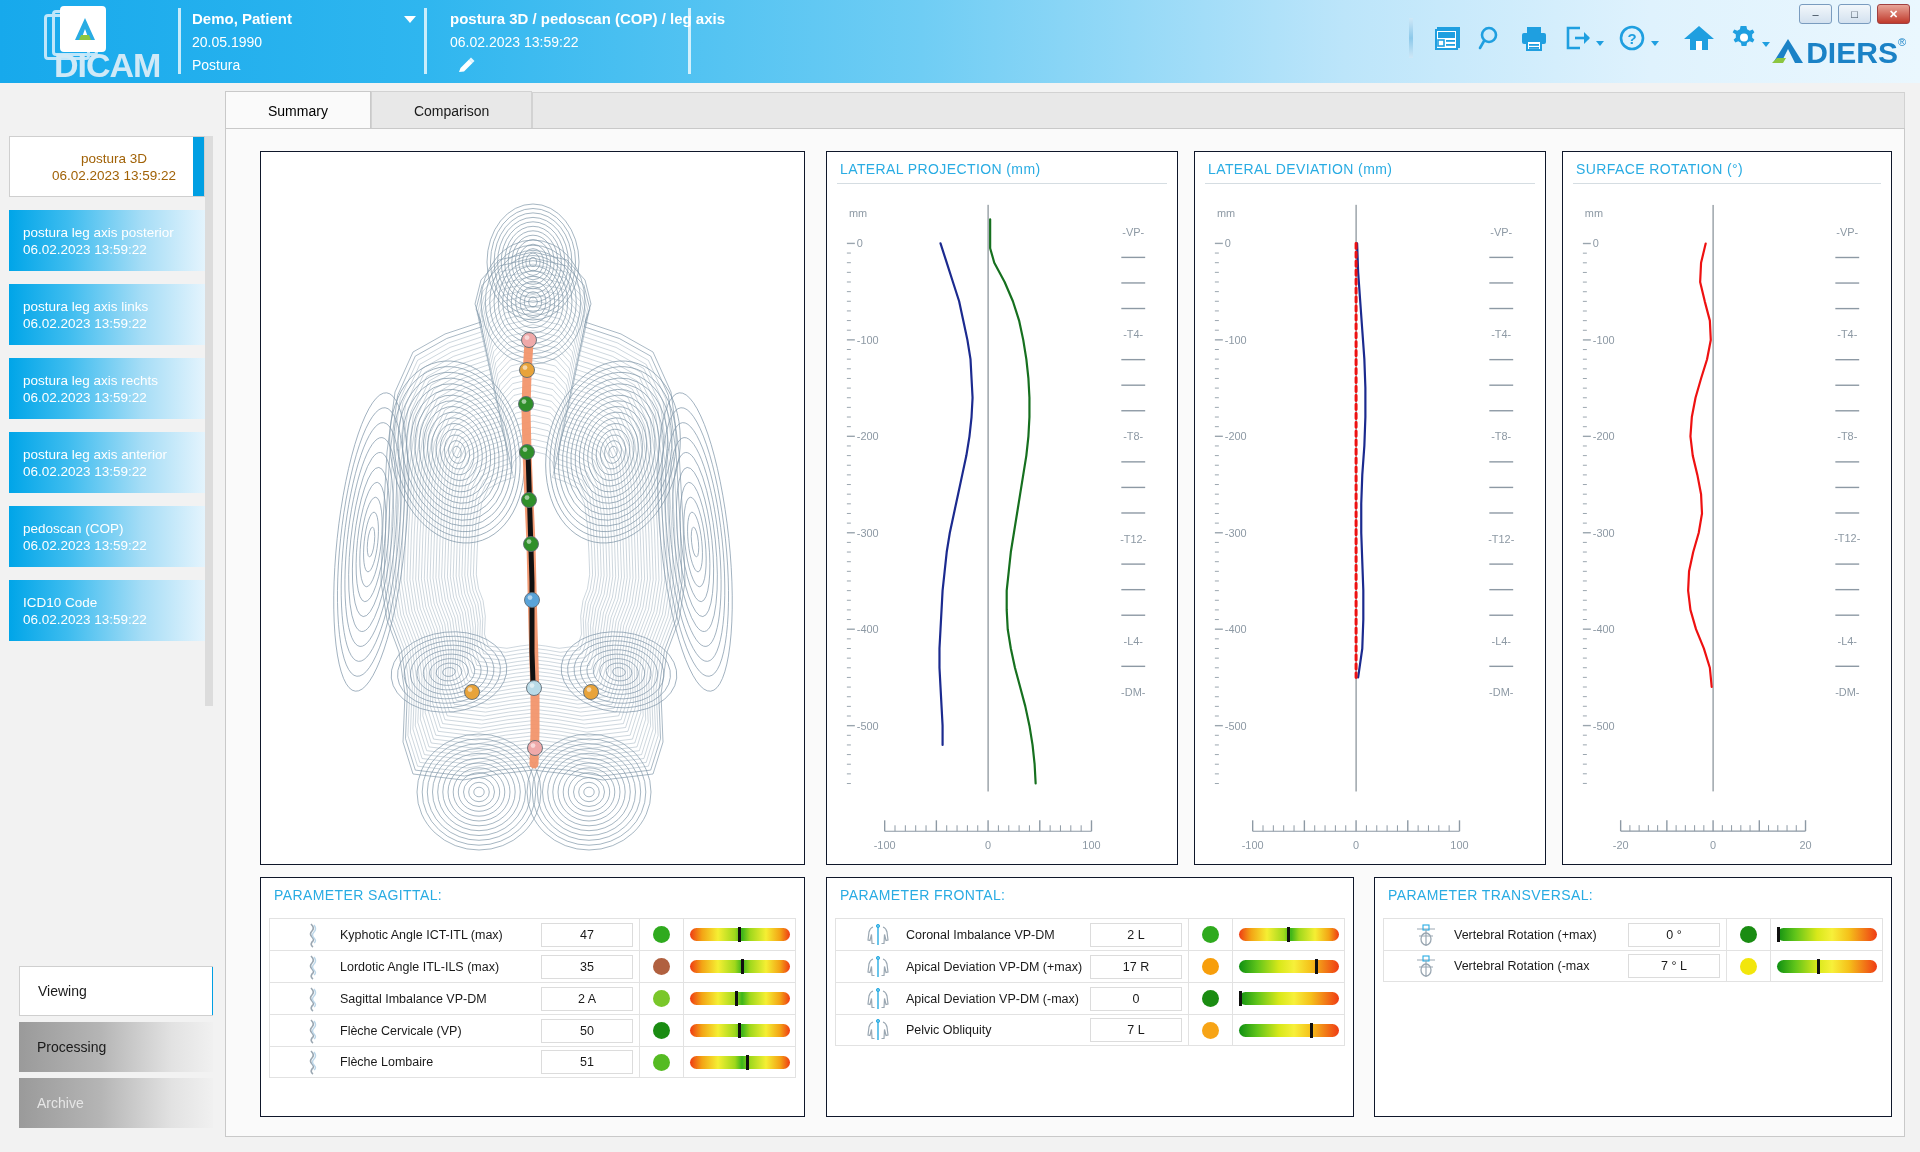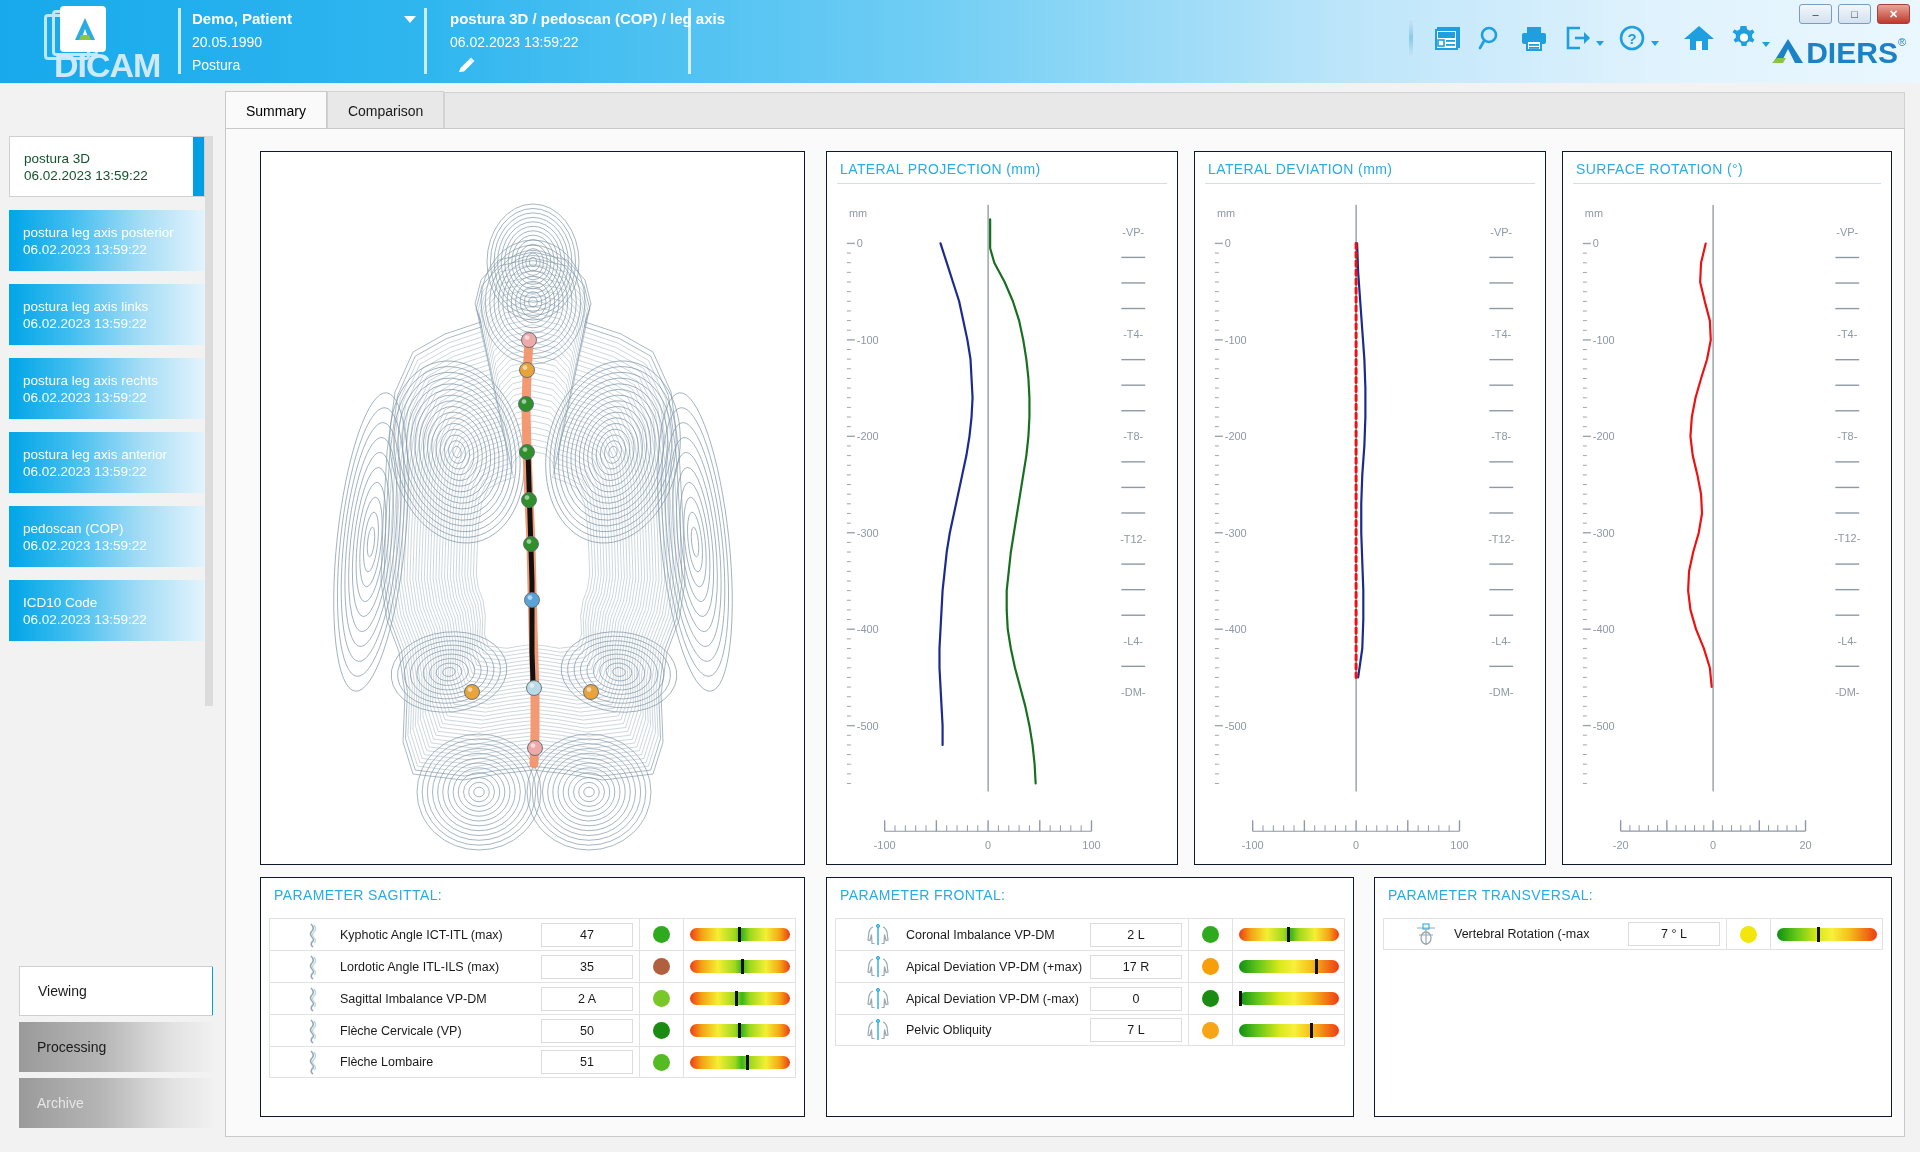--- a/index.html
+++ b/index.html
@@ -64,21 +64,21 @@
   .sb-list { position:absolute; left:9px; top:53px; width:196px; }
   .sb-item {
     position:relative; height:61px; margin-bottom:13px; cursor:pointer;
     display:flex; flex-direction:column; justify-content:center; padding-left:14px;
     background: linear-gradient(to right,#00a5e8 0%, #3dbcef 30%, #a6ddf6 68%, #e4f4fd 100%);
     color:#ffffff;
   }
   .sb-item .t1 { font-size:13.5px; line-height:17px; white-space:nowrap; }
   .sb-item .t2 { font-size:13.5px; line-height:17px; white-space:nowrap; }
   .sb-item.selected {
-    background:#ffffff; color:#14532d; border:1px solid #cfcfcf;
+    background:#ffffff; color:#a16207; border:1px solid #cfcfcf;text-align:center;
   }
   .sb-item.selected:after {
     content:""; position:absolute; right:0; top:0; width:11px; height:100%; background:#009fe3;
   }
   .sb-item.selected .t1 { font-weight:normal; }
   .sb-scroll { position:absolute; left:205px; top:53px; width:9px; height:570px; background:#dcdcdc; }
 
   .sb-bottom { position:absolute; left:19px; bottom:18px; width:204px; }
   .sb-btn {
     position:relative; height:50px; margin-bottom:6px; display:flex; align-items:center;
@@ -87,21 +87,21 @@
     color:#1a1a1a;
   }
   .sb-btn.dim { color:#e6e6e6; }
   .sb-btn.active { background:#ffffff; border:1px solid #cfcfcf; color:#1a1a1a; }
   .sb-btn.active:after { content:""; position:absolute; right:0; top:0; width:10px; height:100%; background:#009fe3; }
 
   
   .main { position:absolute; left:213px; top:83px; width:1707px; height:1069px; background:#f2f2f2; }
   .tabs { position:absolute; left:12px; top:8px; width:1680px; height:38px; display:flex; align-items:flex-end; }
   .tab {
-    height:38px; padding:0 20px; display:flex; align-items:center; font-size:14px; color:#1a1a1a;
+    height:38px; padding:0 42px; display:flex; align-items:center; font-size:14px; color:#1a1a1a;
     background:#e8e8e8; border:1px solid #d2d2d2; border-bottom:none; cursor:pointer;
   }
   .tab.active { background:#fafafa; border-color:#c9c9c9; color:#000; }
   .tabs-filler { flex:1; height:37px; background:#e8e8e8; border:1px solid #d2d2d2; border-bottom:none; }
 
   .panel {
     position:absolute; left:12px; top:45px; width:1680px; height:1009px;
     background:#fafafa; border:1px solid #c9c9c9;
   }
 
@@ -1074,20 +1074,41 @@
             <div class="prow">
               <div class="p-icon">
                 <svg width="26" height="26" viewBox="0 0 26 26">
                   <line x1="4" y1="7" x2="22" y2="7" stroke="#9aa7b2" stroke-width="1"></line>
                   <rect x="10" y="3" width="6" height="5" fill="none" stroke="#29ace3" stroke-width="1.1"></rect>
                   <ellipse cx="13" cy="17" rx="5" ry="6" fill="none" stroke="#9aa7b2" stroke-width="1.3"></ellipse>
                   <line x1="13" y1="8" x2="13" y2="24" stroke="#9aa7b2" stroke-width="1.2"></line>
                   <line x1="6" y1="14" x2="20" y2="14" stroke="#9aa7b2" stroke-width="1"></line>
                 </svg>
               </div>
+              <div class="p-label">Vertebral Rotation (+max)</div>
+              <div class="p-val">0 °</div>
+              <div class="p-dotcell">
+                <div class="p-dot" style="background: rgb(26, 140, 18);"></div>
+              </div>
+              <div class="p-gaugecell">
+                <div class="gauge" style="background: linear-gradient(to right, rgb(14, 143, 18) 0%, rgb(95, 196, 26) 18%, rgb(216, 232, 26) 40%, rgb(247, 240, 58) 55%, rgb(245, 192, 26) 72%, rgb(239, 59, 20) 100%);">
+                  <div class="needle" style="left: 0.97px;"></div>
+                </div>
+              </div>
+            </div>
+            <div class="prow">
+              <div class="p-icon">
+                <svg width="26" height="26" viewBox="0 0 26 26">
+                  <line x1="4" y1="7" x2="22" y2="7" stroke="#9aa7b2" stroke-width="1"></line>
+                  <rect x="10" y="3" width="6" height="5" fill="none" stroke="#29ace3" stroke-width="1.1"></rect>
+                  <ellipse cx="13" cy="17" rx="5" ry="6" fill="none" stroke="#9aa7b2" stroke-width="1.3"></ellipse>
+                  <line x1="13" y1="8" x2="13" y2="24" stroke="#9aa7b2" stroke-width="1.2"></line>
+                  <line x1="6" y1="14" x2="20" y2="14" stroke="#9aa7b2" stroke-width="1"></line>
+                </svg>
+              </div>
               <div class="p-label">Vertebral Rotation (-max</div>
               <div class="p-val">7 ° L</div>
               <div class="p-dotcell">
                 <div class="p-dot" style="background: rgb(242, 230, 12);"></div>
               </div>
               <div class="p-gaugecell">
                 <div class="gauge" style="background: linear-gradient(to right, rgb(14, 143, 18) 0%, rgb(95, 196, 26) 18%, rgb(216, 232, 26) 40%, rgb(247, 240, 58) 55%, rgb(245, 192, 26) 72%, rgb(239, 59, 20) 100%);">
                   <div class="needle" style="left: 40.74px;"></div>
                 </div>
               </div>

